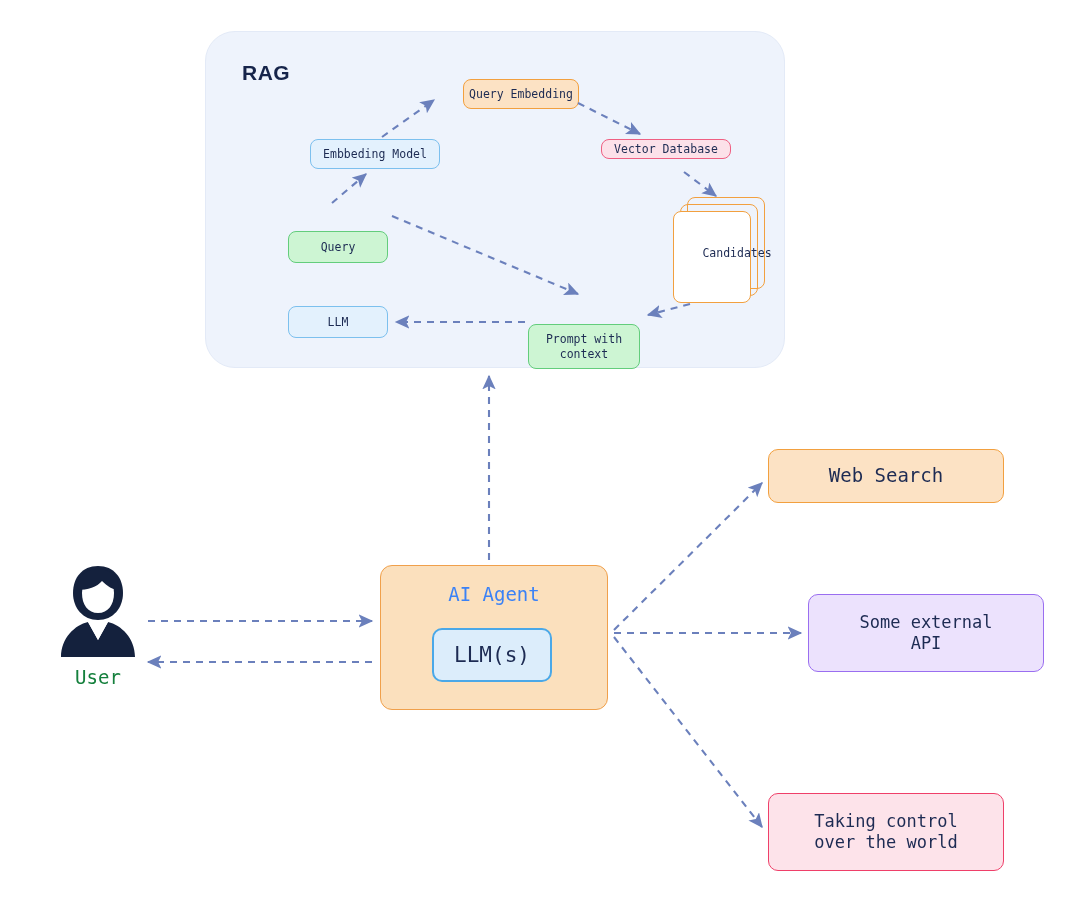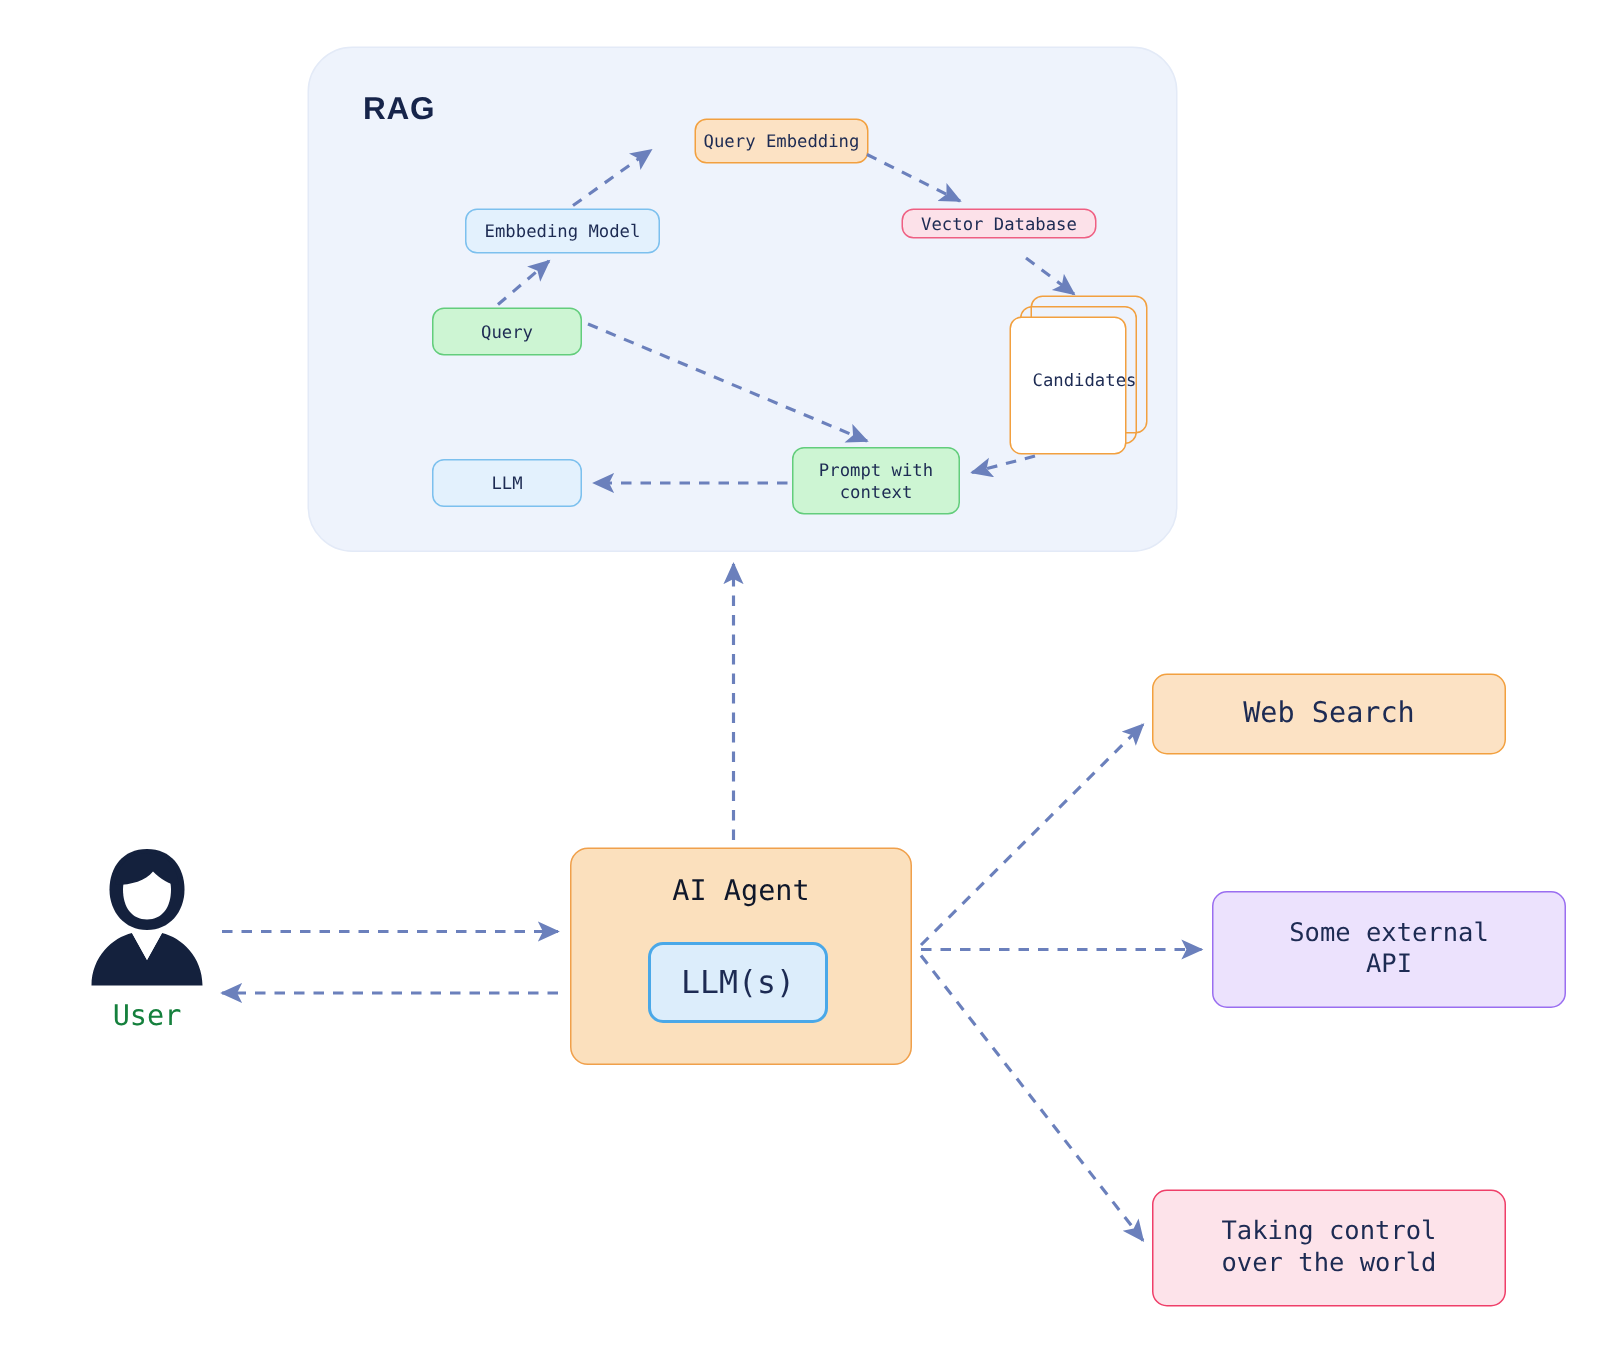--- a/index.html
+++ b/index.html
@@ -56,21 +56,21 @@
     letter-spacing: 0.5px;
   }
 
   
   .c-orange  { background: #fbe0bd; border-color: #f0a04b; }
   .c-orange2 { background: #fce2c4; border-color: #f2a03f; }
   .c-blue    { background: #e3f1fd; border-color: #7cc0ee; }
   .c-blue2   { background: #dcedfb; border-color: #4aa8e8; }
   .c-pink    { background: #fce1e9; border-color: #ef5f82; }
   .c-pink2   { background: #fde3ea; border-color: #ef3f69; }
-  .c-green   { background: #cdf5d3; border-color: #63cd7c; }
+  .c-green   { background: #cdf5d3; border-color: #63cd7c; margin-top: 26px; }
   .c-purple  { background: #ece2fd; border-color: #9a6ef0; }
 
   .fs-11 { font-size: 11.5px; }
   .fs-17 { font-size: 17px; }
   .fs-19 { font-size: 19px; }
   .fs-21 { font-size: 21px; text-align: center; }
 
   
   .stack-wrap { position: absolute; }
   .stack-card {
@@ -113,21 +113,21 @@
   <div class="group-title" style="left:242px; top:61px;">RAG</div>
 
   <div class="node c-orange2 fs-11" style="left:441px; top:79px; width:116px; height:30px;margin-left:22px;">Query Embedding</div>
 
   <div class="node c-blue fs-11" style="left:310px; top:139px; width:130px; height:30px;">Embbeding Model</div>
 
   <div class="node c-pink fs-11" style="left:601px; top:139px; width:130px; height:20px;">Vector Database</div>
 
   <div class="node c-green fs-11" style="left:288px; top:205px; width:100px; height:32px;">Query</div>
 
-  <div class="stack-wrap" style="left:673px; top:197px; width:100px; height:110px;">
+  <div class="stack-wrap" style="left:673px; top:197px; width:100px; height:110px;padding-left:28px;">
     <div class="stack-card" style="left:14px; top:0px;  width:78px; height:92px;"></div>
     <div class="stack-card" style="left:7px;  top:7px;  width:78px; height:92px;"></div>
     <div class="stack-card card-front" style="left:0px;  top:14px; width:78px; height:92px;"></div>
     <div class="stack-label" style="top:49px;">Candidates</div>
   </div>
 
   <div class="node c-green fs-11" style="left:528px; top:298px; width:112px; height:45px;">Prompt with
 context</div>
 
   <div class="node c-blue fs-11" style="left:288px; top:306px; width:100px; height:32px;">LLM</div>
@@ -142,21 +142,21 @@
       <path d="M43 95 L6 95 C6 76 20 63 33 60 L43 78 L53 60 C66 63 80 76 80 95 Z" fill="#14213d"></path>
 
       <path d="M33 60 L43 78 L53 60 L47 58 L43 66 L39 58 Z" fill="#ffffff"></path>
     </svg>
     <div class="actor-label" style="top:104px;">User</div>
   </div>
 
   <div class="node c-orange" style="left:380px; top:565px; width:228px; height:145px; border-radius:12px; display:block;">
   </div>
   <div style="position:absolute; left:380px; top:583px; width:228px; text-align:center;
-              font-family:'DejaVu Sans Mono','Liberation Mono',monospace; font-size:19px; color:#0f172a;">AI Agent</div>
+              font-family:'DejaVu Sans Mono','Liberation Mono',monospace; font-size:19px; color:#3b82f6;">AI Agent</div>
   <div class="node c-blue2 fs-21" style="left:432px; top:628px; width:120px; height:54px; border-radius:10px; border-width:2px;">LLM(s)</div>
 
   <div class="node c-purple fs-17" style="left:808px; top:594px; width:236px; height:78px; border-radius:10px;">Some external
 API</div>
 
   <div class="node c-orange2 fs-19" style="left:768px; top:449px; width:236px; height:54px; border-radius:10px;">Web Search</div>
 
   <div class="node c-pink2 fs-17" style="left:768px; top:793px; width:236px; height:78px; border-radius:10px;">Taking control
 over the world</div>
 

